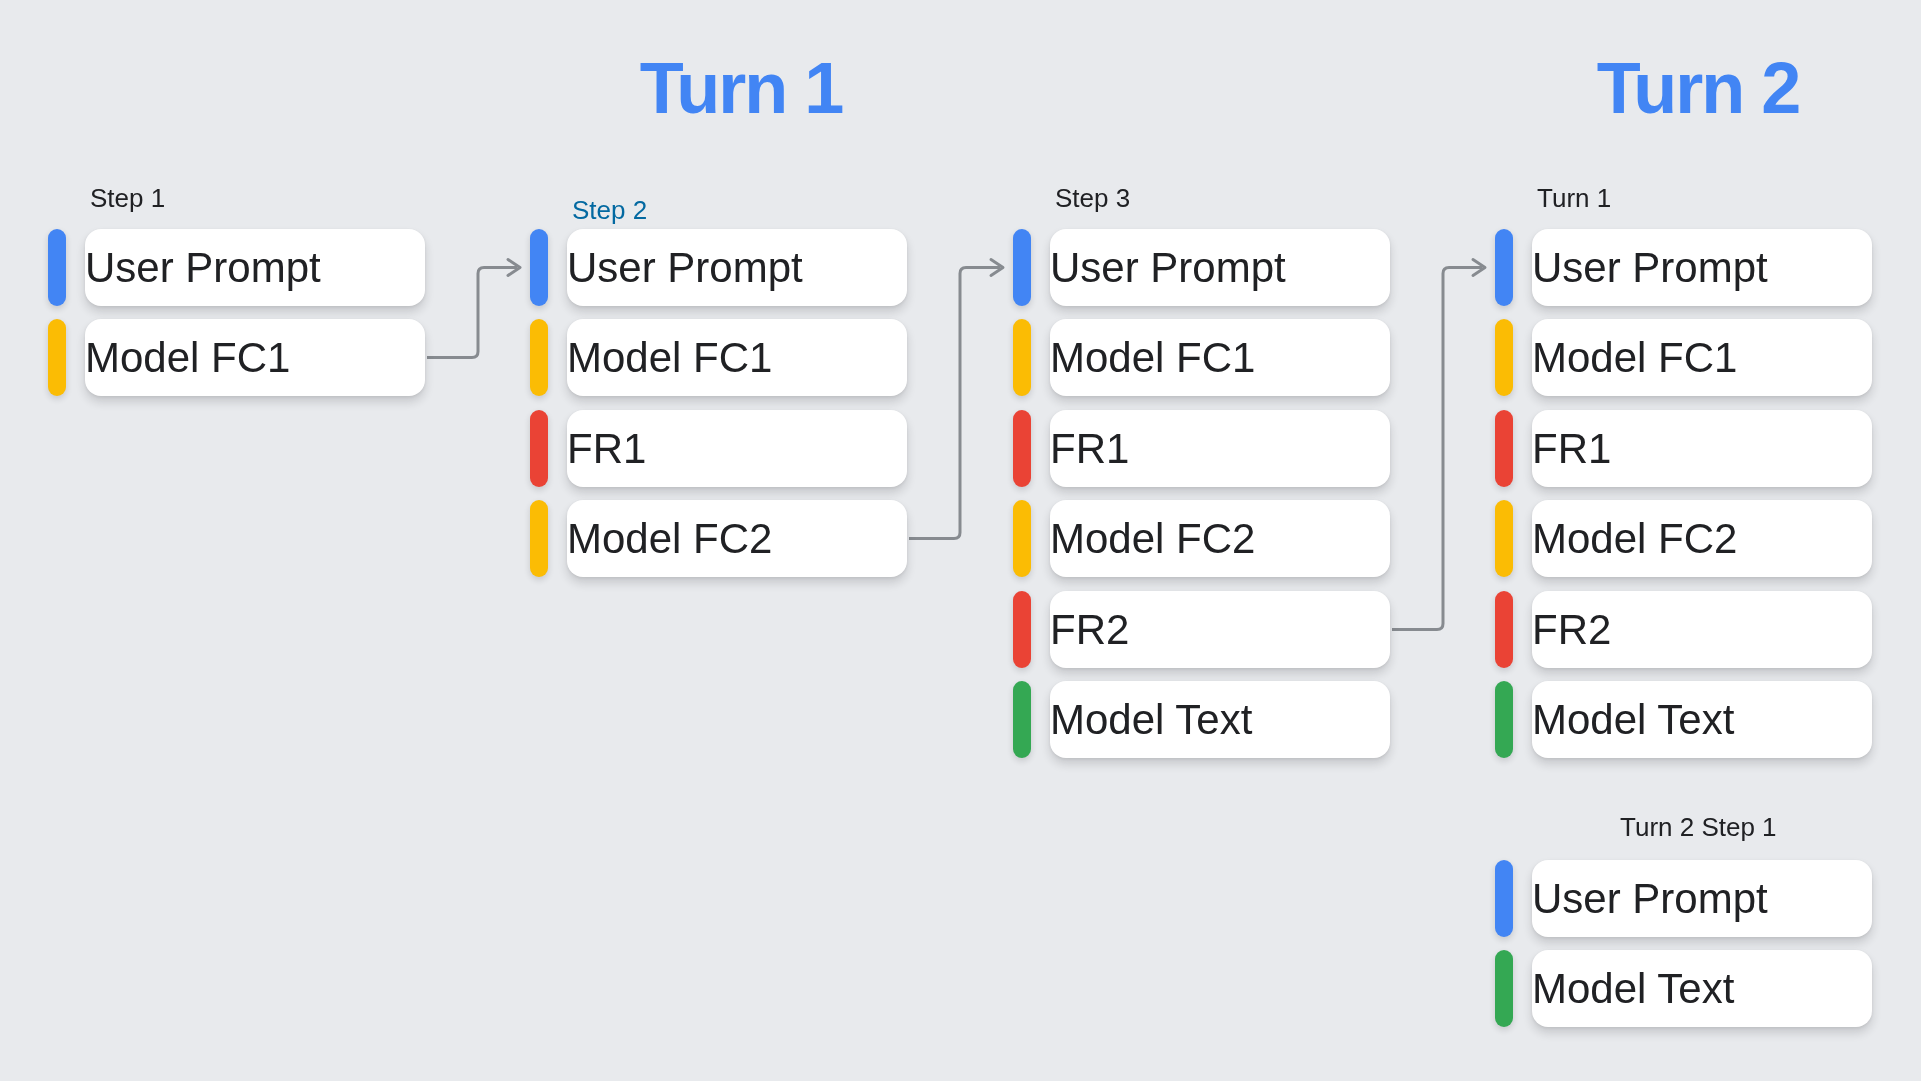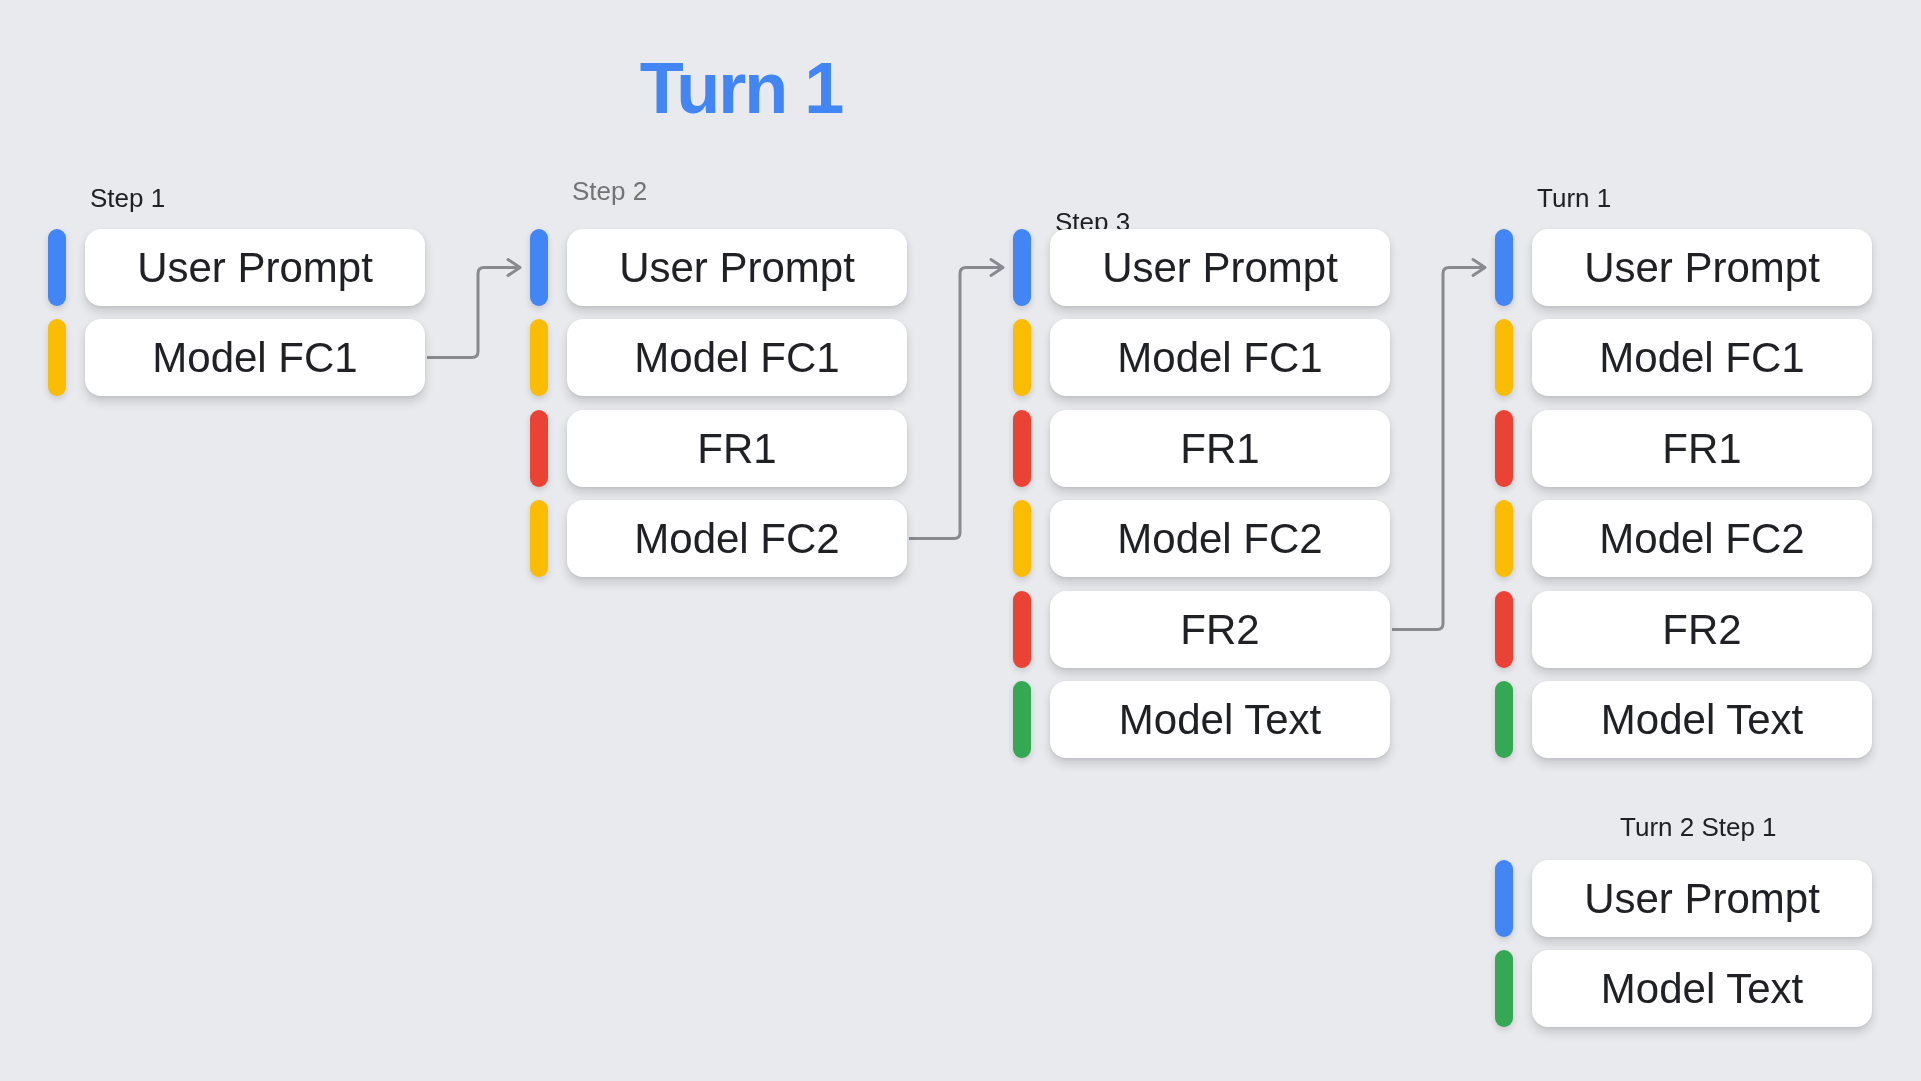--- a/index.html
+++ b/index.html
@@ -42,21 +42,21 @@
   }
   .node-box {
     position: absolute;
     width: 340px;
     height: 77px;
     background: #ffffff;
     border-radius: 16px;
     box-shadow: 0 6px 10px rgba(32,33,36,0.16), 0 1px 3px rgba(32,33,36,0.08);
     display: flex;
     align-items: center;
-    justify-content: center;
+    justify-content: flex-start;
   }
   .node-text {
     font-size: 42px;
     font-weight: 400;
     color: #202124;
     line-height: 1;
     white-space: nowrap;
   }
   #arrow-layer {
     position: absolute;
@@ -65,20 +65,21 @@
     width: 1921px;
     height: 1081px;
     pointer-events: none;
   }
 </style>
 </head>
 <body>
 
 <div id="canvas">
   <div class="turn-title" id="title-turn1" style="left: 741px; top: 52px; color: rgb(66, 133, 244);">Turn 1</div>
+  <div class="turn-title" id="title-turn2" style="left: 1698px; top: 52px; color: rgb(66, 133, 244);">Turn 2</div>
   <svg id="arrow-layer" viewBox="0 0 1921 1081" xmlns="http://www.w3.org/2000/svg">
       <path d="M 427 357.5 L 472 357.5 Q 478 357.5 478 351.5 L 478 273.5 Q 478 267.5 484 267.5 L 517 267.5" fill="none" stroke="#878b90" stroke-width="3"></path>
       <path d="M 508 259.5 L 520 267.5 L 508 275.5" fill="none" stroke="#878b90" stroke-width="3" stroke-linecap="round" stroke-linejoin="round"></path>
       <path d="M 909 538.5 L 954 538.5 Q 960 538.5 960 532.5 L 960 273.5 Q 960 267.5 966 267.5 L 1000 267.5" fill="none" stroke="#878b90" stroke-width="3"></path>
       <path d="M 991 259.5 L 1003 267.5 L 991 275.5" fill="none" stroke="#878b90" stroke-width="3" stroke-linecap="round" stroke-linejoin="round"></path>
       <path d="M 1392 629.5 L 1437 629.5 Q 1443 629.5 1443 623.5 L 1443 273.5 Q 1443 267.5 1449 267.5 L 1482 267.5" fill="none" stroke="#878b90" stroke-width="3"></path>
       <path d="M 1473 259.5 L 1485 267.5 L 1473 275.5" fill="none" stroke="#878b90" stroke-width="3" stroke-linecap="round" stroke-linejoin="round"></path>
     </svg>
   <div id="groups-root">
       <div>
@@ -86,40 +87,40 @@
         <div class="color-bar" style="left: 48px; top: 229px; background: rgb(66, 133, 244);"></div>
         <div class="node-box" style="left: 85px; top: 229px; background: rgb(255, 255, 255);">
           <span class="node-text" style="color: rgb(32, 33, 36);">User Prompt</span>
         </div>
         <div class="color-bar" style="left: 48px; top: 319px; background: rgb(251, 188, 4);"></div>
         <div class="node-box" style="left: 85px; top: 319px; background: rgb(255, 255, 255);">
           <span class="node-text" style="color: rgb(32, 33, 36);">Model FC1</span>
         </div>
       </div>
       <div>
-        <div class="group-label" style="left: 572px; top: 178px; color: #737373;">Step 2</div>
+        <div class="group-label" style="left: 572px; top: 197px; color: #0369a1;">Step 2</div>
         <div class="color-bar" style="left: 530px; top: 229px; background: rgb(66, 133, 244);"></div>
         <div class="node-box" style="left: 567px; top: 229px; background: rgb(255, 255, 255);">
           <span class="node-text" style="color: rgb(32, 33, 36);">User Prompt</span>
         </div>
         <div class="color-bar" style="left: 530px; top: 319px; background: rgb(251, 188, 4);"></div>
         <div class="node-box" style="left: 567px; top: 319px; background: rgb(255, 255, 255);">
           <span class="node-text" style="color: rgb(32, 33, 36);">Model FC1</span>
         </div>
         <div class="color-bar" style="left: 530px; top: 410px; background: rgb(234, 67, 53);"></div>
         <div class="node-box" style="left: 567px; top: 410px; background: rgb(255, 255, 255);">
           <span class="node-text" style="color: rgb(32, 33, 36);">FR1</span>
         </div>
         <div class="color-bar" style="left: 530px; top: 500px; background: rgb(251, 188, 4);"></div>
         <div class="node-box" style="left: 567px; top: 500px; background: rgb(255, 255, 255);">
           <span class="node-text" style="color: rgb(32, 33, 36);">Model FC2</span>
         </div>
       </div>
       <div>
-        <div class="group-label" style="left: 1055px; top: 185px; color: rgb(32, 33, 36); margin-top: 24px;">Step 3</div>
+        <div class="group-label" style="left: 1055px; top: 185px; color: rgb(32, 33, 36);">Step 3</div>
         <div class="color-bar" style="left: 1013px; top: 229px; background: rgb(66, 133, 244);"></div>
         <div class="node-box" style="left: 1050px; top: 229px; background: rgb(255, 255, 255);">
           <span class="node-text" style="color: rgb(32, 33, 36);">User Prompt</span>
         </div>
         <div class="color-bar" style="left: 1013px; top: 319px; background: rgb(251, 188, 4);"></div>
         <div class="node-box" style="left: 1050px; top: 319px; background: rgb(255, 255, 255);">
           <span class="node-text" style="color: rgb(32, 33, 36);">Model FC1</span>
         </div>
         <div class="color-bar" style="left: 1013px; top: 410px; background: rgb(234, 67, 53);"></div>
         <div class="node-box" style="left: 1050px; top: 410px; background: rgb(255, 255, 255);">

